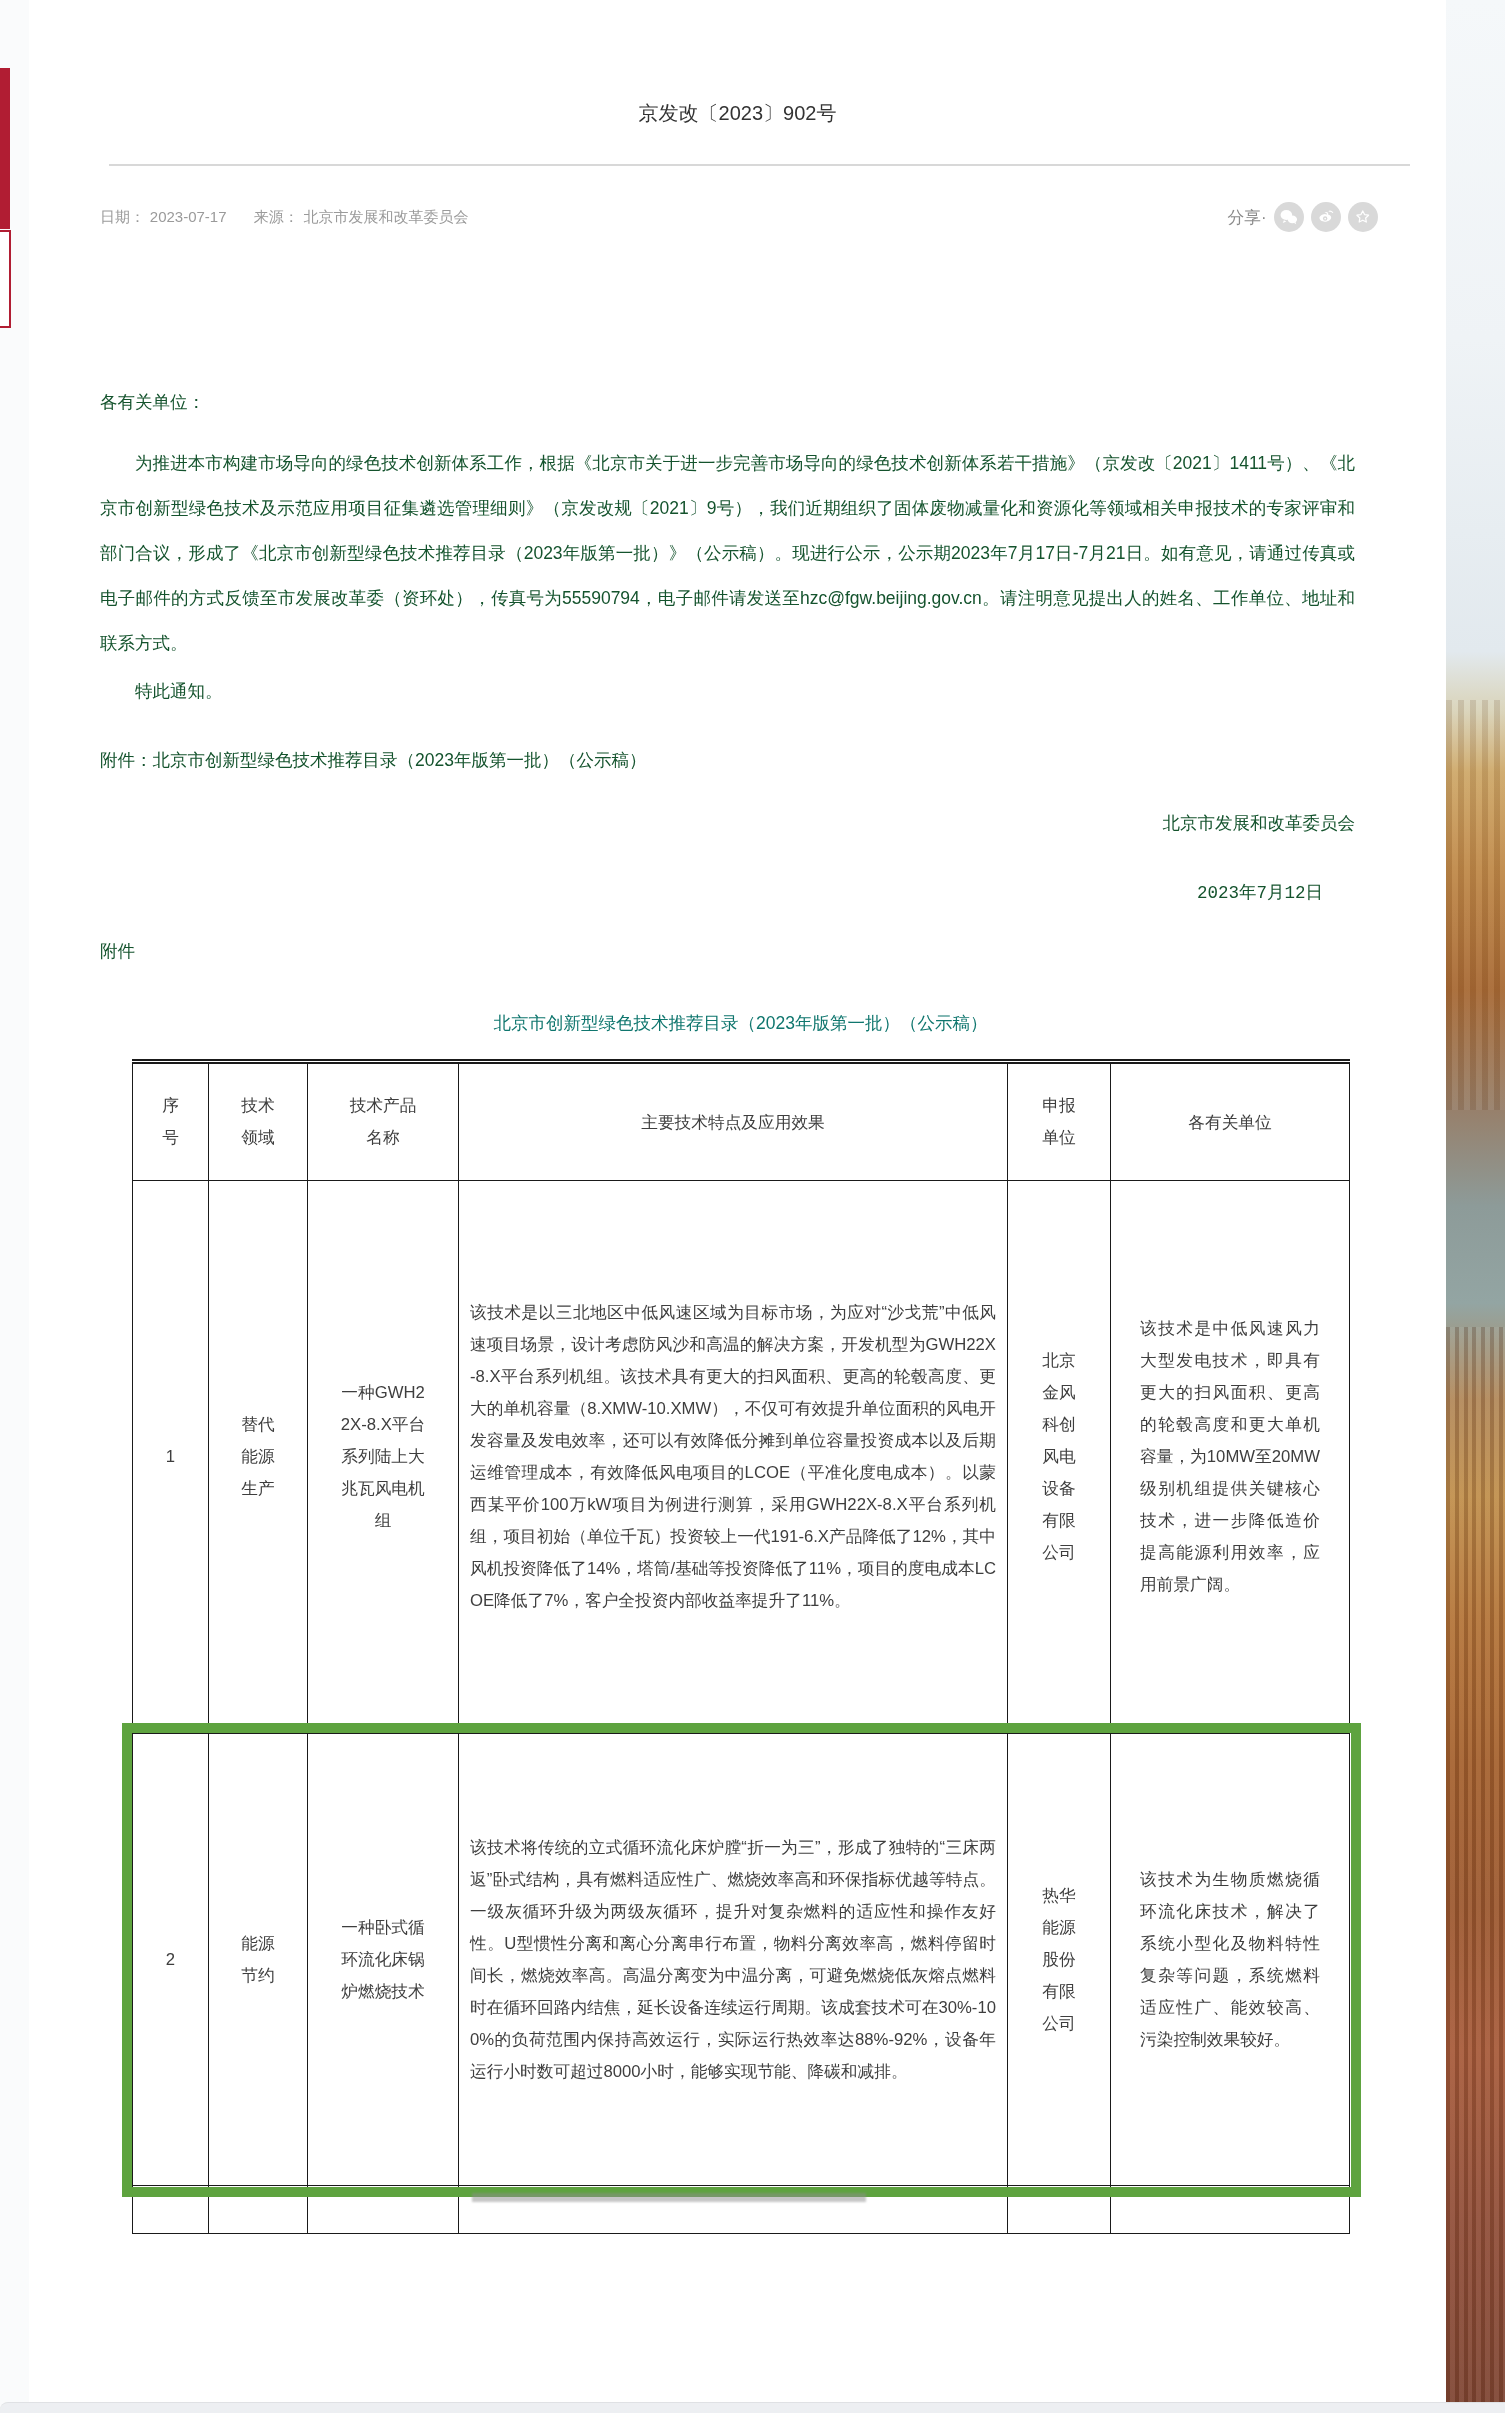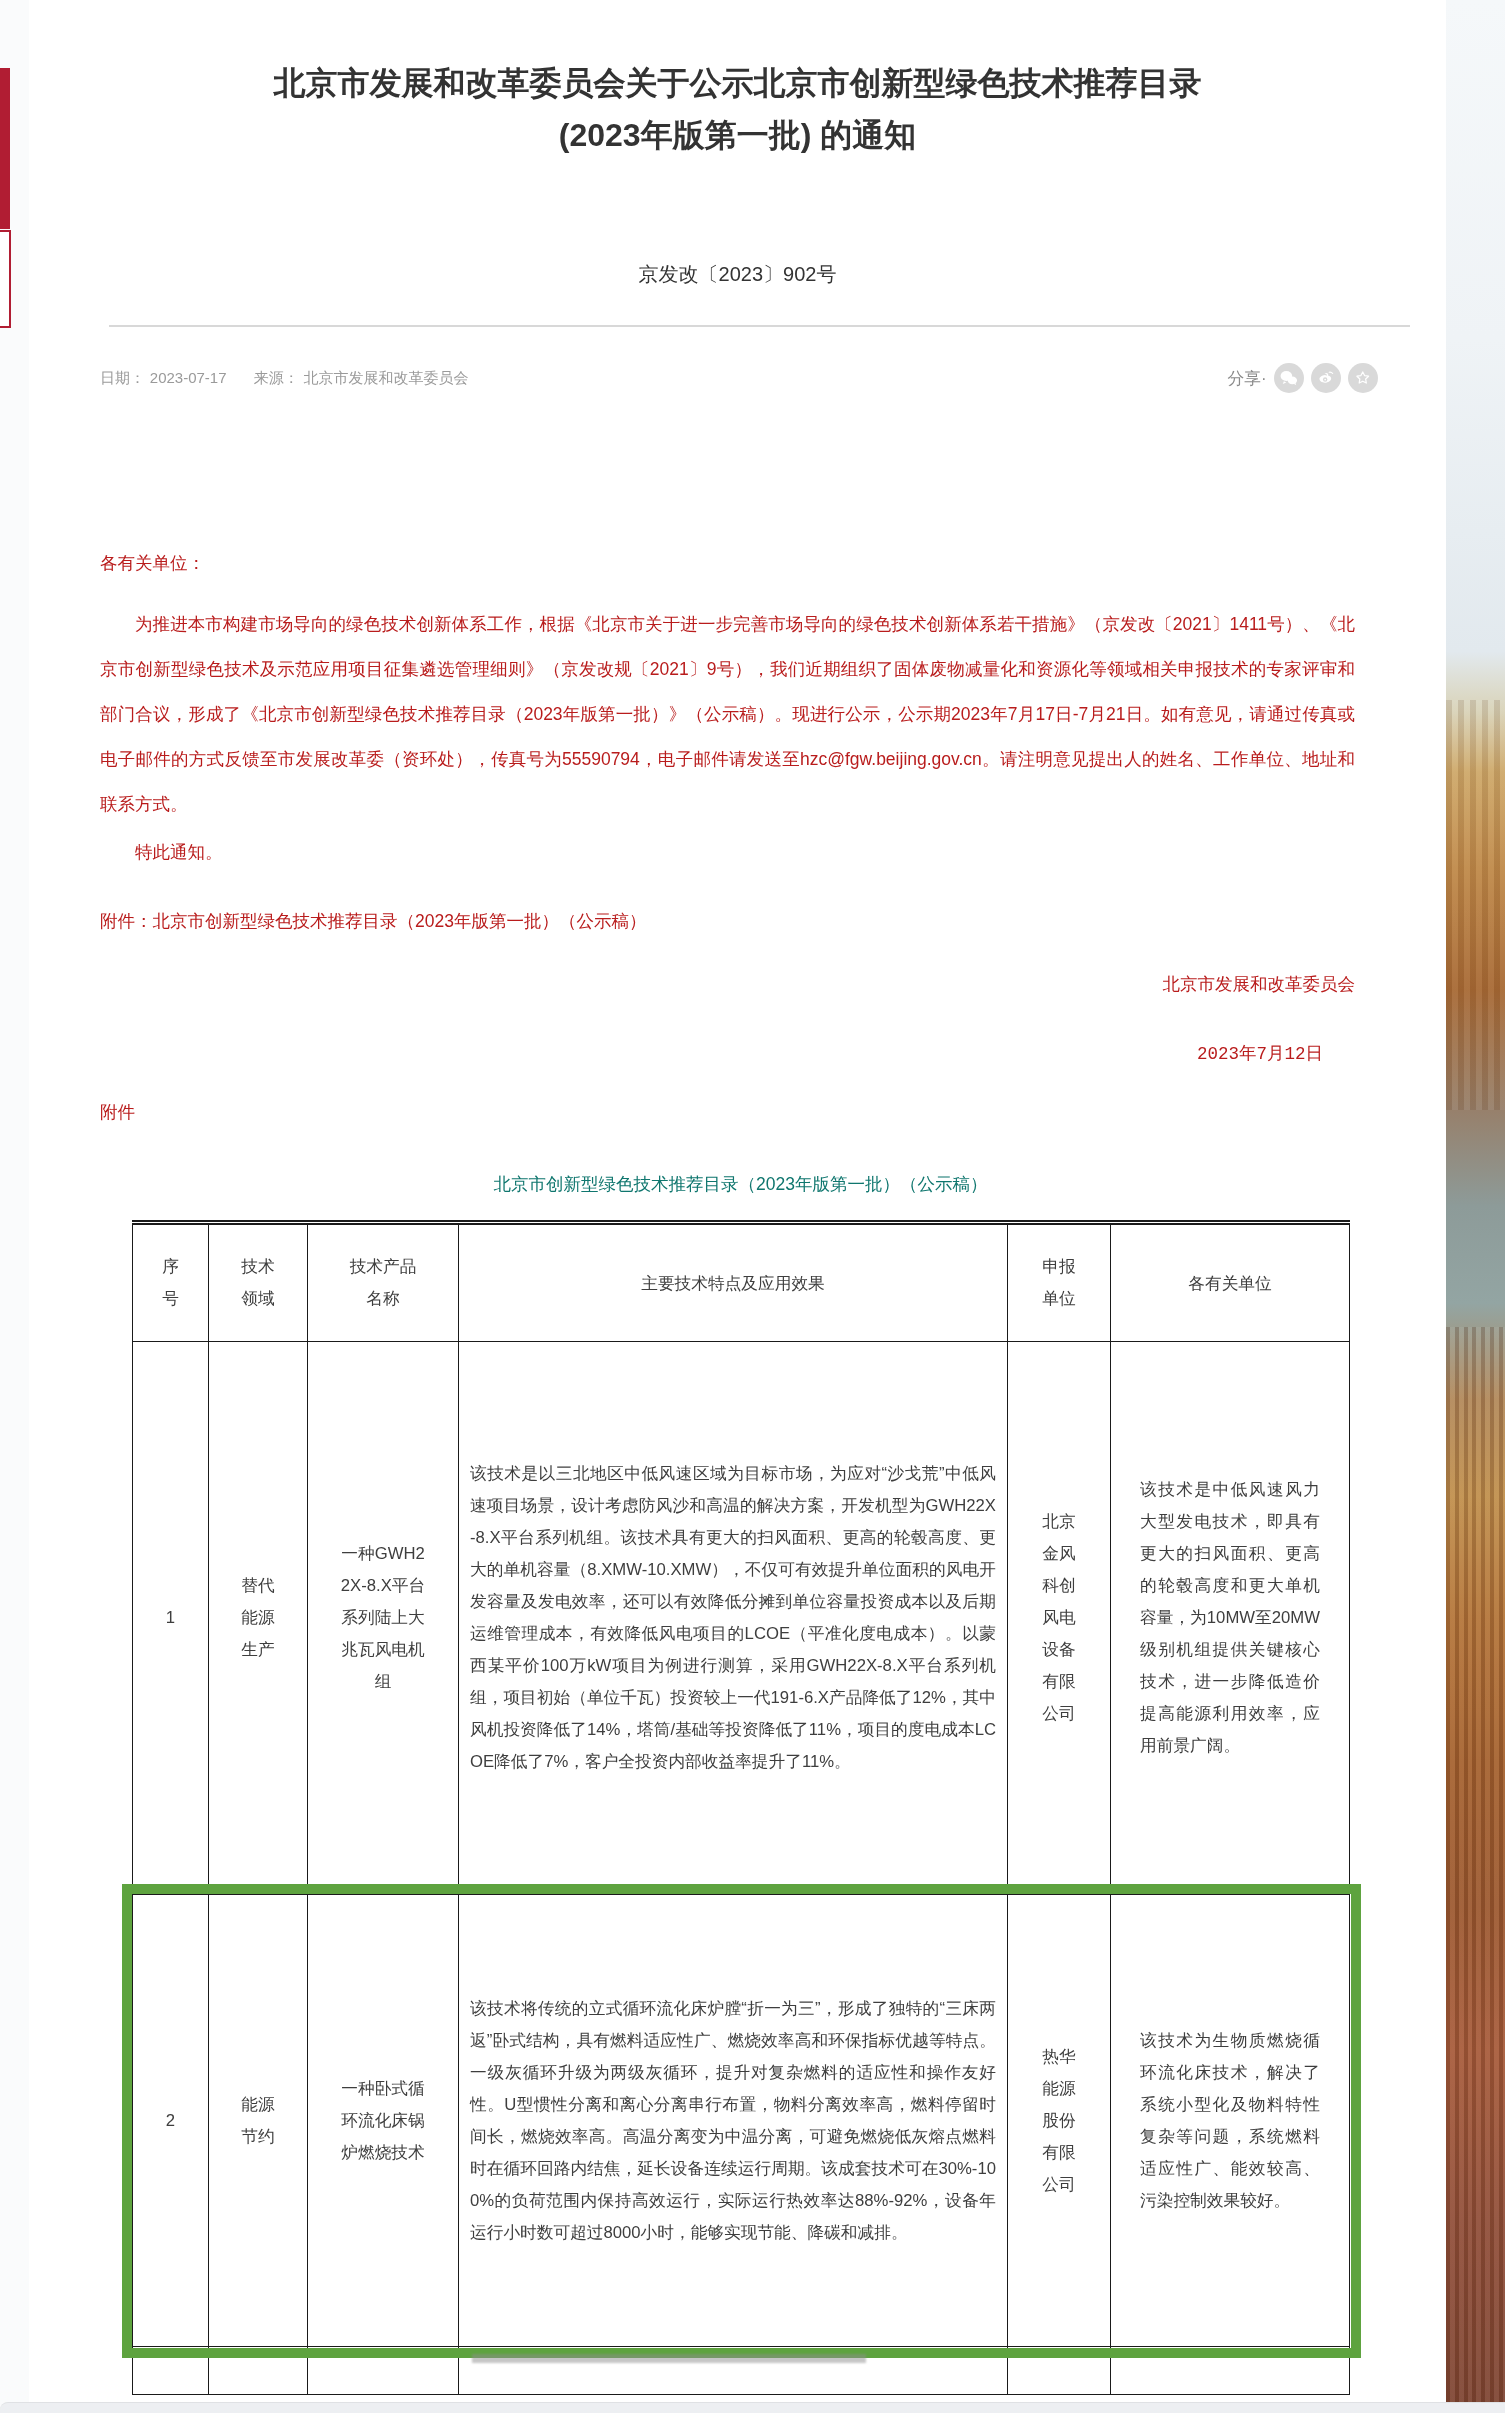--- a/index.html
+++ b/index.html
@@ -46,21 +46,21 @@
     font-size:15px;color:#9a9a9a;text-align:right;
   }
   .meta-left span{margin-right:4.8px;}
   .meta-gap{display:inline-block;width:17.5px;}
   .share{display:flex;align-items:center;gap:7.2px;font-size:16.7px;color:#8a8a8a;}
   .share-circle{
     width:30px;height:30px;border-radius:50%;background:#d9d9d9;
     display:flex;align-items:center;justify-content:center;cursor:pointer;
   }
   
-  .body-text{margin:0 91px 0 71px;font-size:17.5px;color:#b91c1c;}
+  .body-text{margin:0 91px 0 71px;font-size:17.5px;color:#14532d;}
   .body-text p{margin:0;line-height:45px;text-align:justify;}
   .salutation{margin-top:148px !important;}
   .para1{margin-top:16px !important;text-indent:2em;}
   .para2{margin-top:3.2px !important;text-indent:2em;}
   .attach-line{margin-top:24px !important;}
   .sig{margin-top:17.5px !important;text-align:right !important;}
   .sig-date{margin-top:25px !important;text-align:right !important;padding-right:32px;font-family:Liberation Mono, monospace;}
   .appendix{margin-top:13.5px !important;}
   
   .table-wrap{margin:0 0 0 103px;width:1217px;}
@@ -93,21 +93,20 @@
     background:#edeff2;border-top:0.8px solid #dfe1e4;border-top-left-radius:8px;
   }
 </style>
 </head>
 <body>
 
 <div class="photo-strip"></div>
 
 <div class="card">
 
-  <h1 class="page-title"><span>北京市发展和改革委员会关于公示北京市创新型绿色技术推荐目录</span><br><span>(2023年版第一批) 的通知</span></h1>
 
   <div class="doc-num">京发改〔2023〕902号</div>
 
   <hr class="divider">
 
   <div class="meta-row">
     <div class="meta-left">
       <span>日期：</span><span>2023-07-17</span><span class="meta-gap"></span><span>来源：</span><span>北京市发展和改革委员会</span>
     </div>
     <div class="share">

